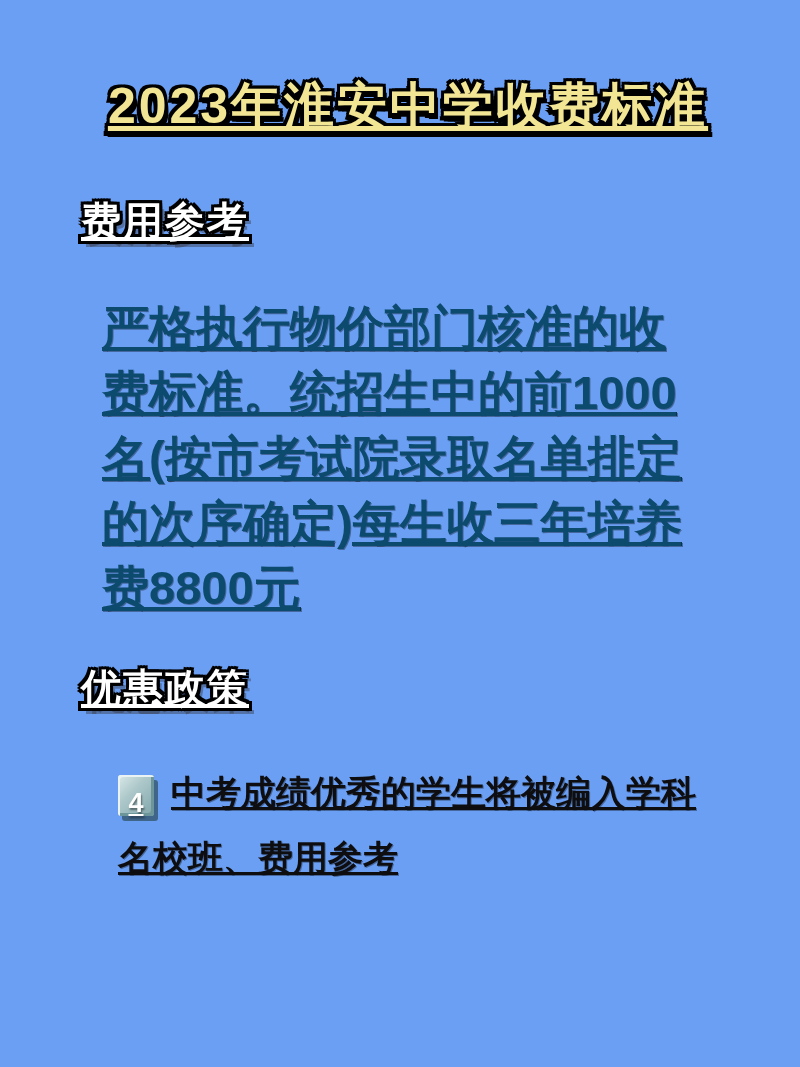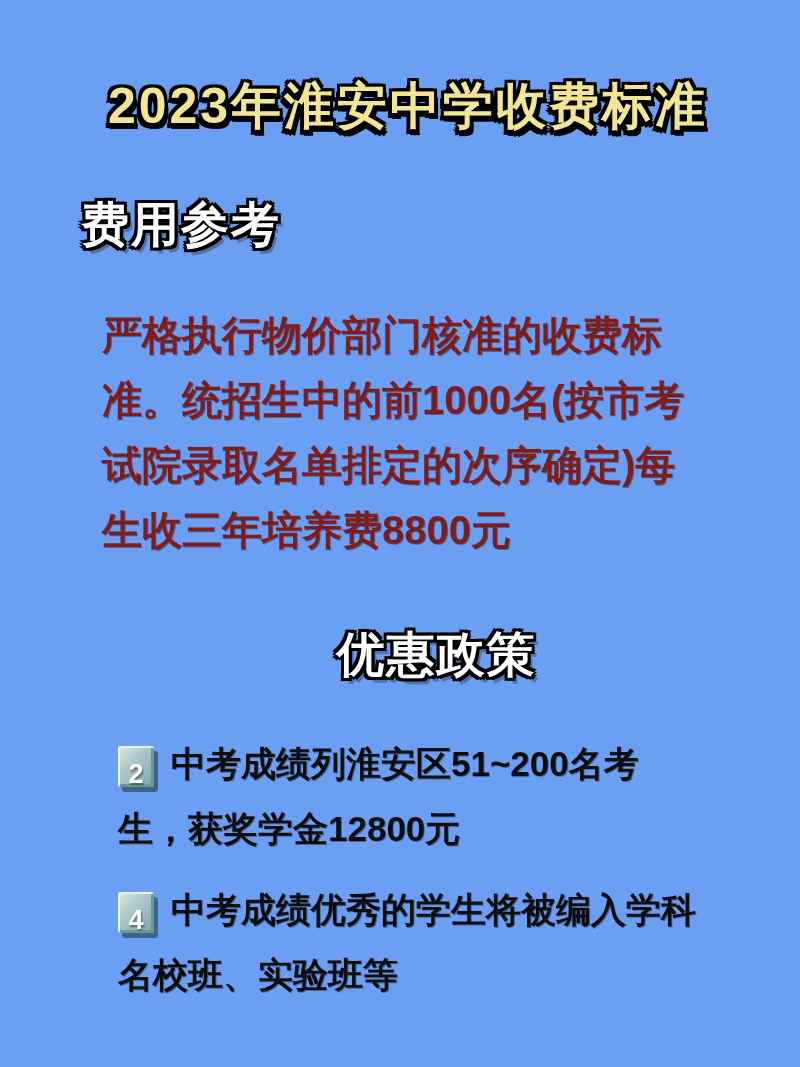--- a/index.html
+++ b/index.html
@@ -1,15 +1,15 @@
 <!DOCTYPE html>
 <html lang="zh"><head>
 <meta charset="utf-8">
 <style>
-  * { margin: 0; padding: 8px; box-sizing: border-box; }
+  * { margin: 0; padding: 8px; box-sizing: border-box; text-decoration: underline; }
 
   html, body {
     width: 800px;
     height: 1067px;
     overflow: hidden;
   }
 
   body {
     background: #6B9FF3;
     font-family: "Liberation Sans", sans-serif;
@@ -26,40 +26,40 @@
     color: #F2E694;
     text-shadow:
       -3px -3px 0 #000, 0 -3px 0 #000, 3px -3px 0 #000,
       -3px  0   0 #000,               3px  0   0 #000,
       -3px  3px 0 #000, 0  3px 0 #000, 3px  3px 0 #000,
       -4px  5px 0 #000, 0  6px 0 #000, 4px  6px 0 #000;
   }
 
   
   .section-heading {
-    font-size: 48px;
+    font-size: 40px;
     line-height: 1;
     letter-spacing: 2px;
     color: #FFFFFF;
     margin-left: 57px;
     text-shadow:
       -3px -3px 0 #000, 0 -3px 0 #000, 3px -3px 0 #000,
       -3px  0   0 #000,               3px  0   0 #000,
       -3px  3px 0 #000, 0  3px 0 #000, 3px  3px 0 #000,
       5px 6px 0 rgba(55,60,75,0.45);
   }
   .heading-fees    { margin-top: 52px; }
-  .heading-policy  { margin-top: 52px; text-align: center; }
+  .heading-policy  { margin-top: 32px; }
 
   
   .fee-paragraph {
     margin: 38px 86px 0 78px;
-    font-size: 40px;
+    font-size: 47px;
     line-height: 65px;
-    color: #7f1d1d;
+    color: #0c4a6e;
     text-shadow: 1px 1px 0 rgba(0,0,0,0.35);
     text-align: left;
   }
 
   
   .policy-list {
     margin: 28px 88px 0 86px;
   }
   .policy-item {
     font-size: 35px;
@@ -95,18 +95,17 @@
 
 <h2 class="section-heading heading-fees">费用参考</h2>
 
 <p class="fee-paragraph">严格执行物价部门核准的收费标准。统招生中的前1000名(按市考试院录取名单排定的次序确定)每生收三年培养费8800元</p>
 
 <h2 class="section-heading heading-policy">优惠政策</h2>
 
 <div class="policy-list">
 
 
-  <div class="policy-item"><span class="num-badge">2</span><span>中考成绩列淮安区51~200名考生，获奖学金12800元</span></div>
 
 
-  <div class="policy-item"><span class="num-badge">4</span><span>中考成绩优秀的学生将被编入学科名校班、实验班等</span></div>
+  <div class="policy-item"><span class="num-badge">4</span><span>中考成绩优秀的学生将被编入学科名校班、费用参考</span></div>
 
 </div>
 
 </body></html>

